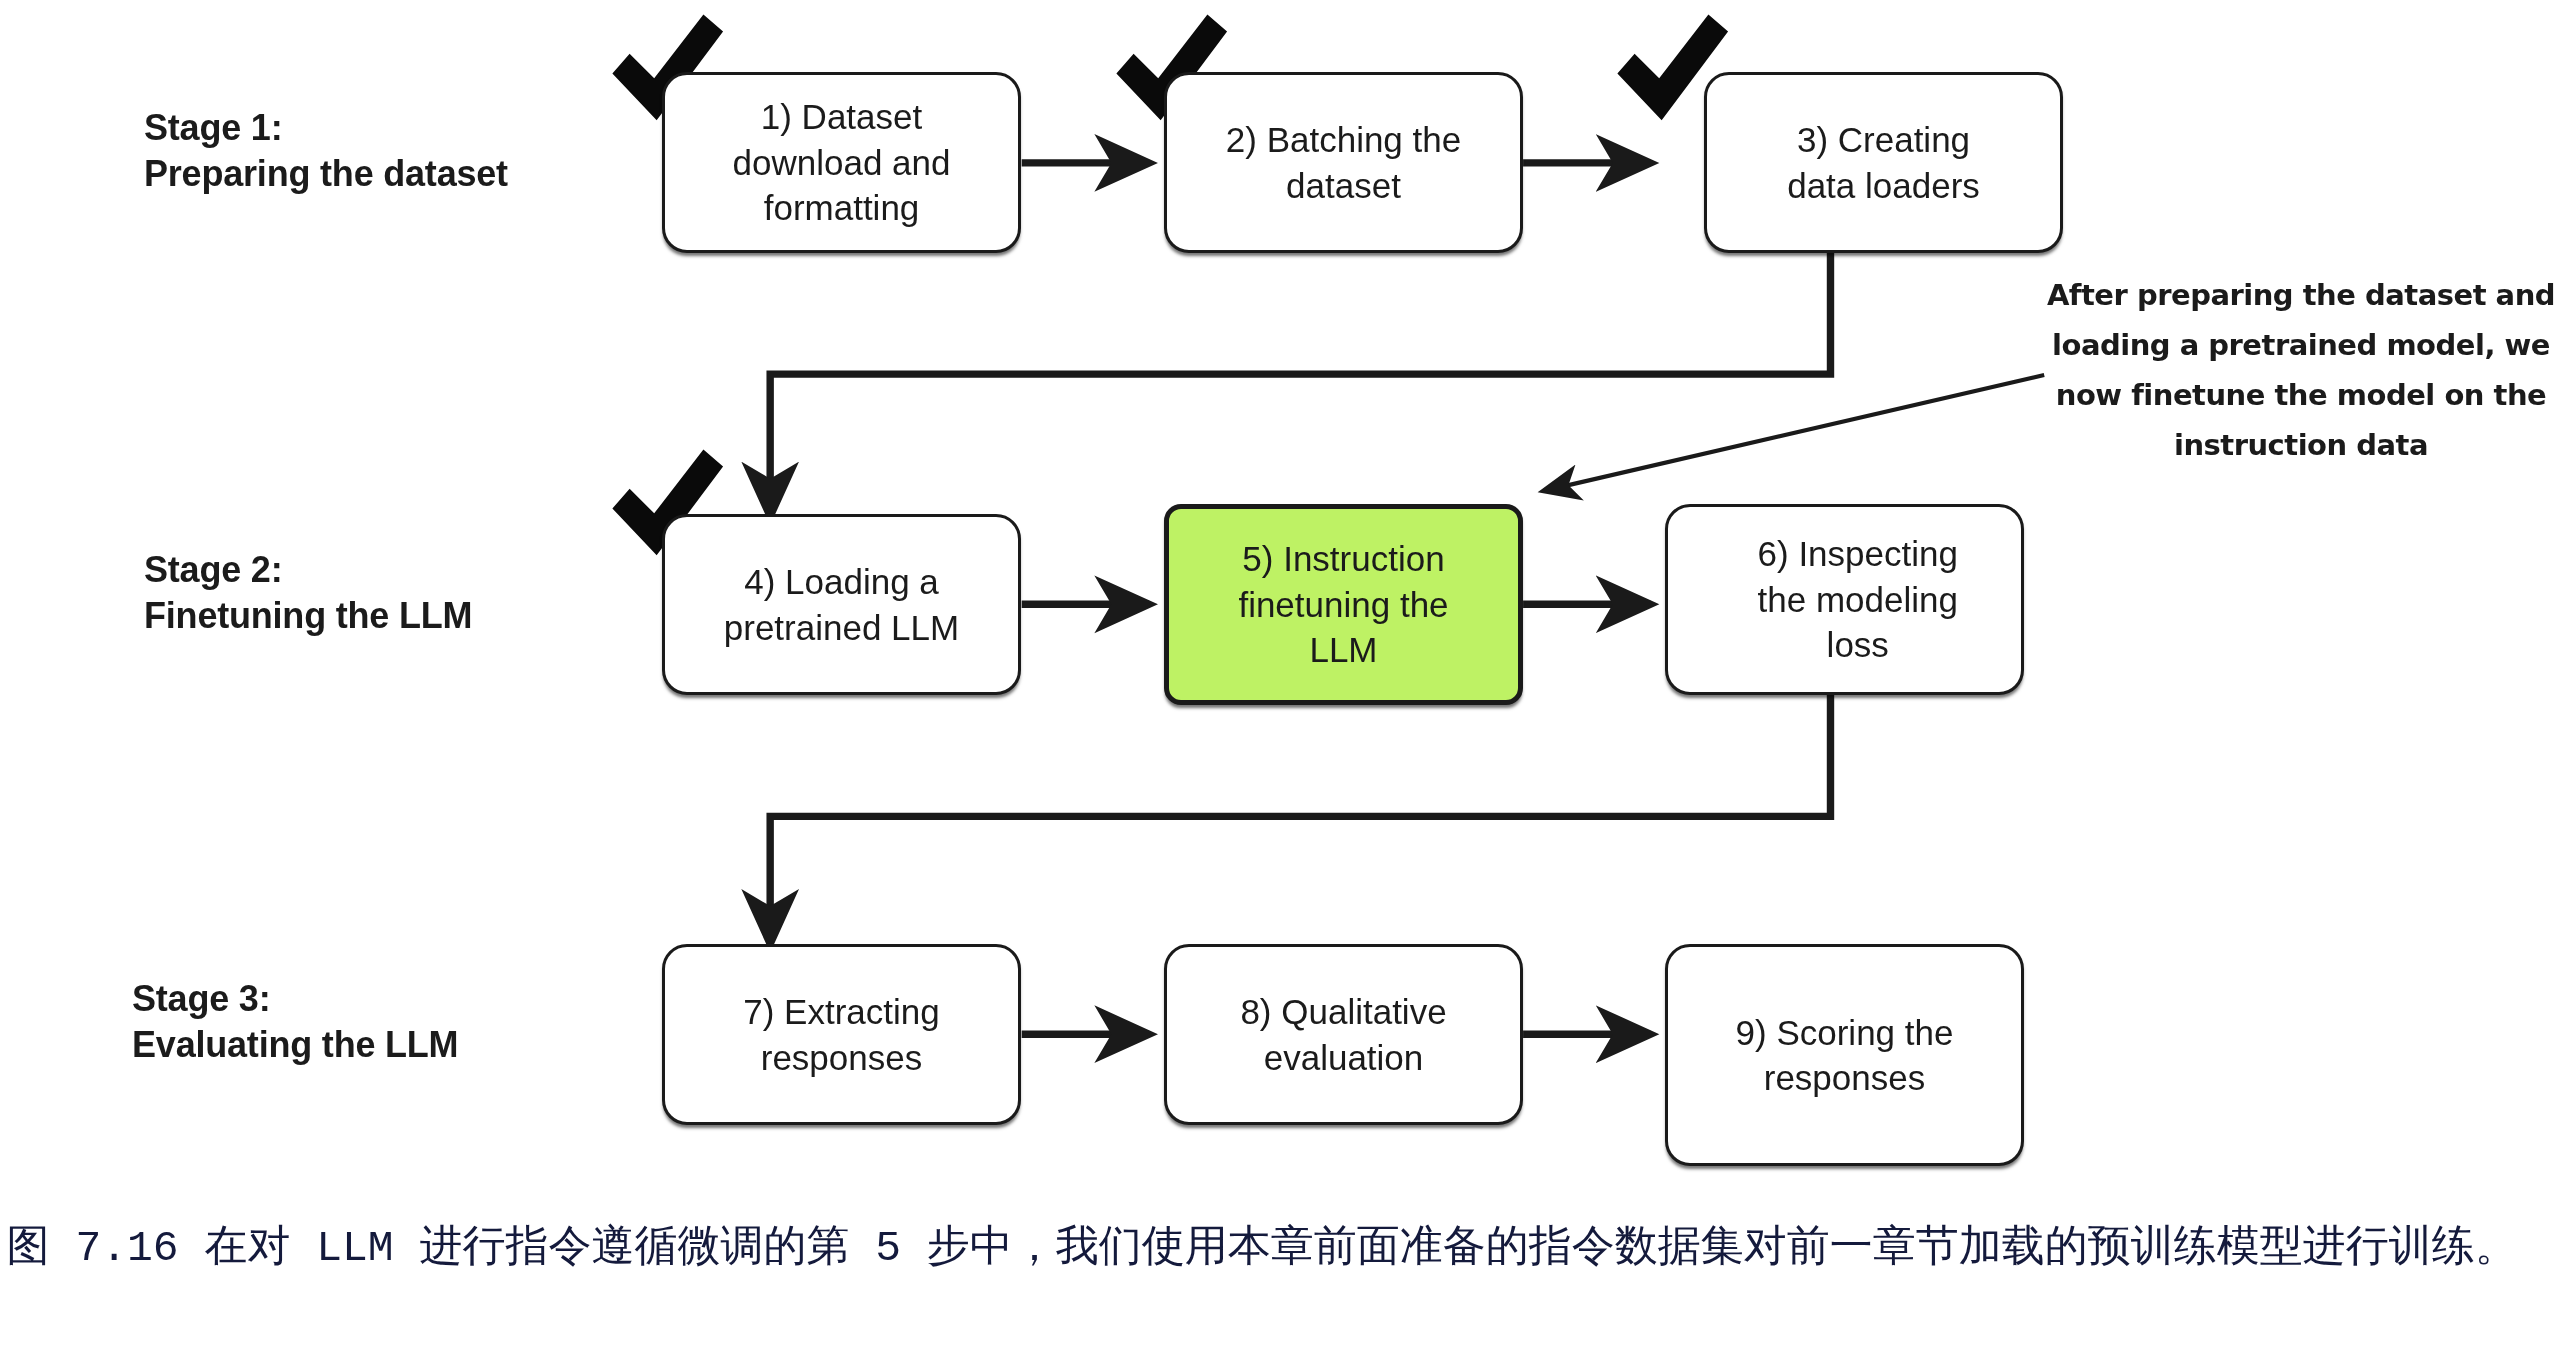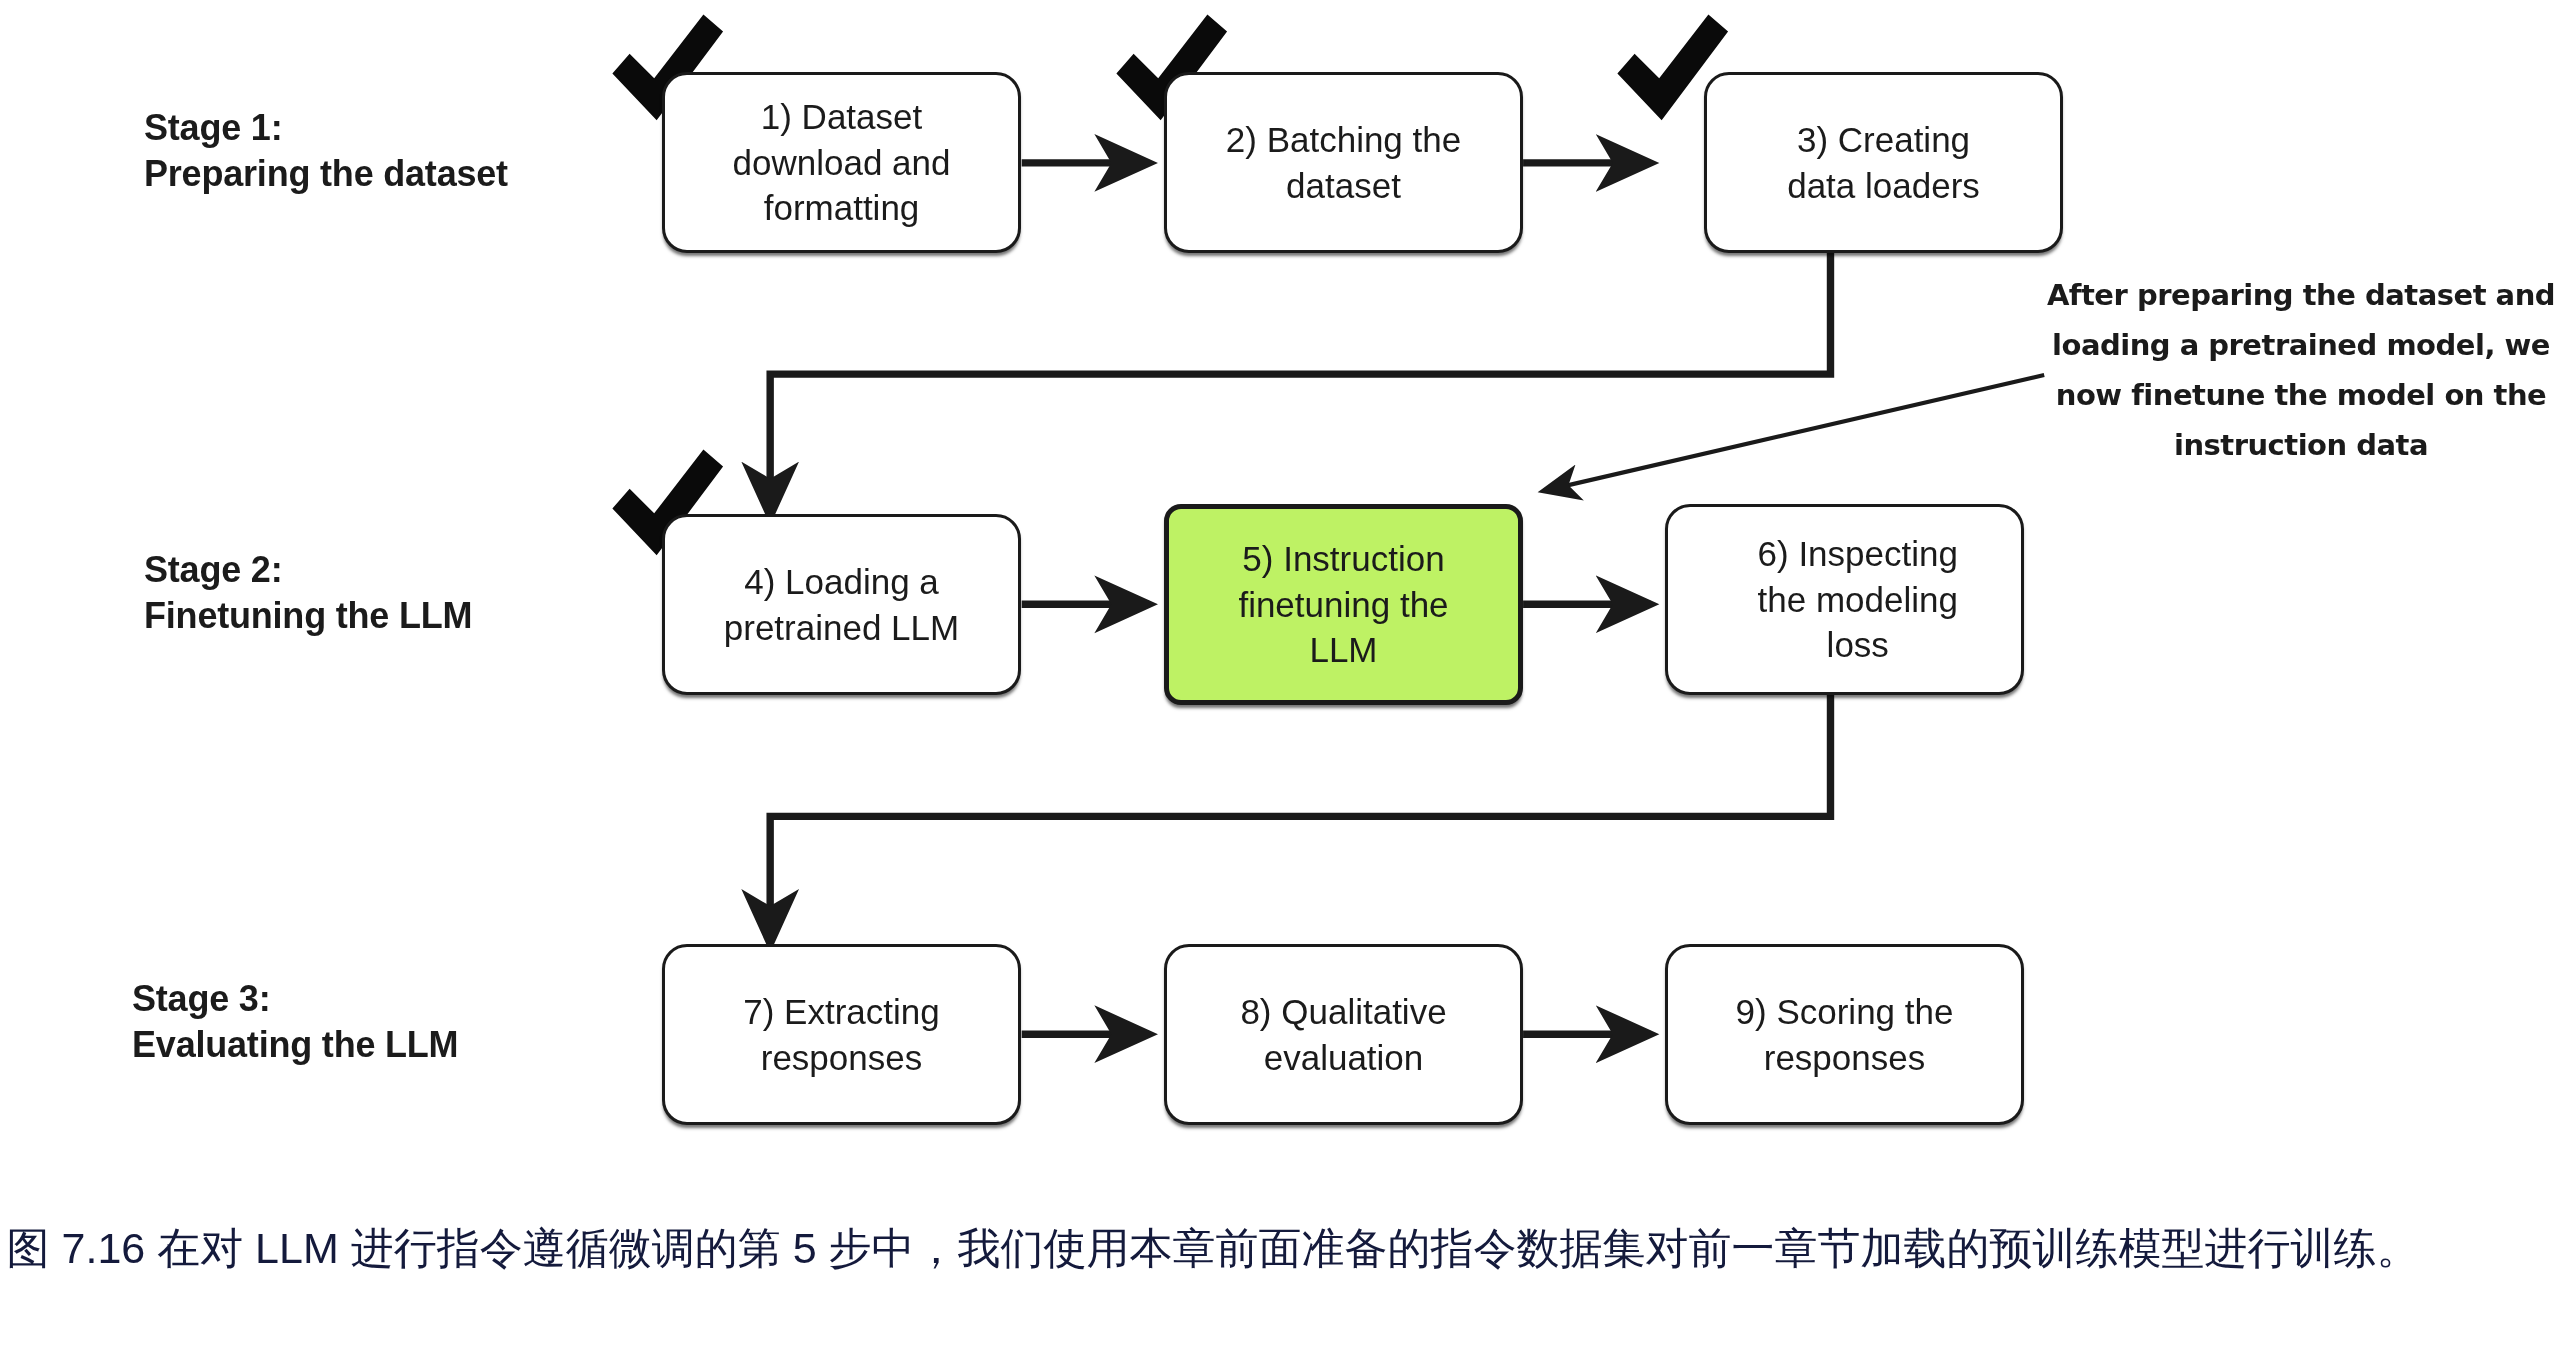--- a/index.html
+++ b/index.html
@@ -100,21 +100,21 @@
 
   
   #figure-caption {
     position: absolute;
     left: 6.6px;
     top: 1218px;
     width: 2564px;
     color: #141a3c;
     font-size: 43px;
     line-height: 1.42;
-    font-family: Liberation Sans, sans-serif;
+    font-family: Liberation Mono, monospace;
     letter-spacing: 0px;
   }
 </style>
 </head>
 <body>
 
 <div id="diagram-root">
 
   <svg id="connectors" viewBox="0 0 3134 1670" width="2576" height="1373" xmlns="http://www.w3.org/2000/svg">
     <defs>
@@ -233,21 +233,21 @@
     </div>
   </div>
 
   <div class="flow-box" style="left:1164px; top:944px; width:359px; height:181px;">
     <div>
       <span class="box-text">8) Qualitative</span>
       <span class="box-text">evaluation</span>
     </div>
   </div>
 
-  <div class="flow-box" style="left:1665px; top:944px; width:359px; height:181px;">
+  <div class="flow-box" style="left:1665px; top:944px; width:359px; height:222px;">
     <div>
       <span class="box-text">9) Scoring the</span>
       <span class="box-text">responses</span>
     </div>
   </div>
 
   <div id="annotation-note">
     <div>After preparing the dataset and</div>
     <div>loading a pretrained model, we</div>
     <div>now finetune the model on the</div>

